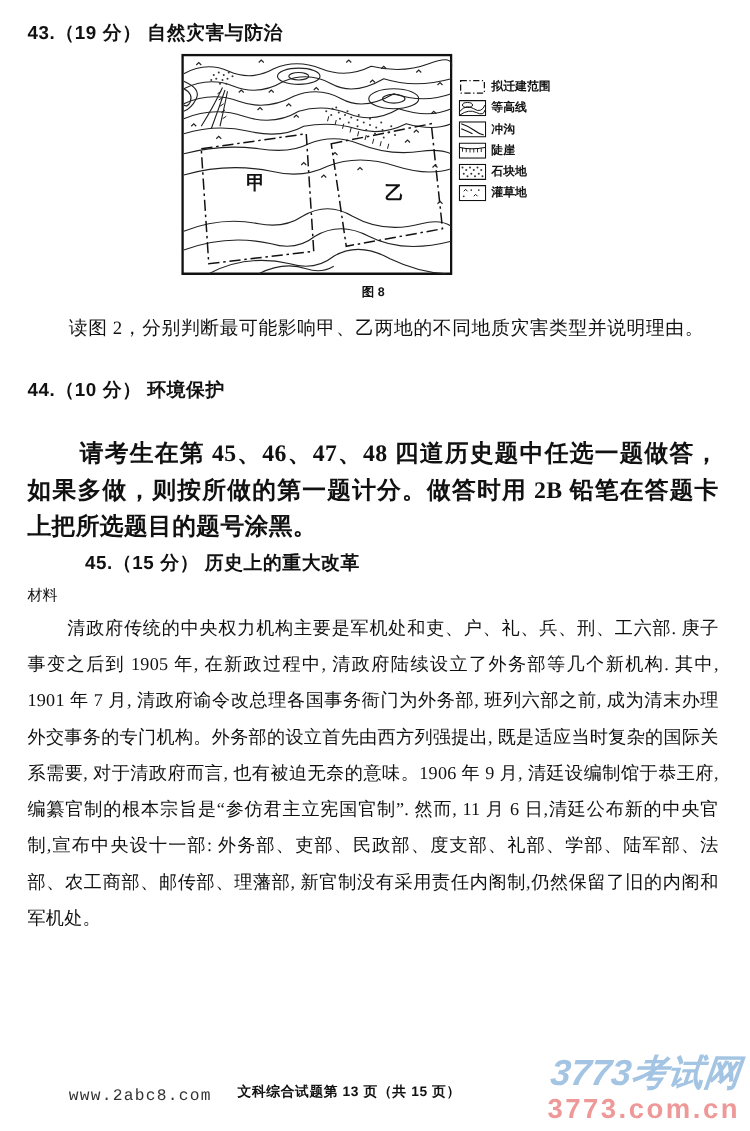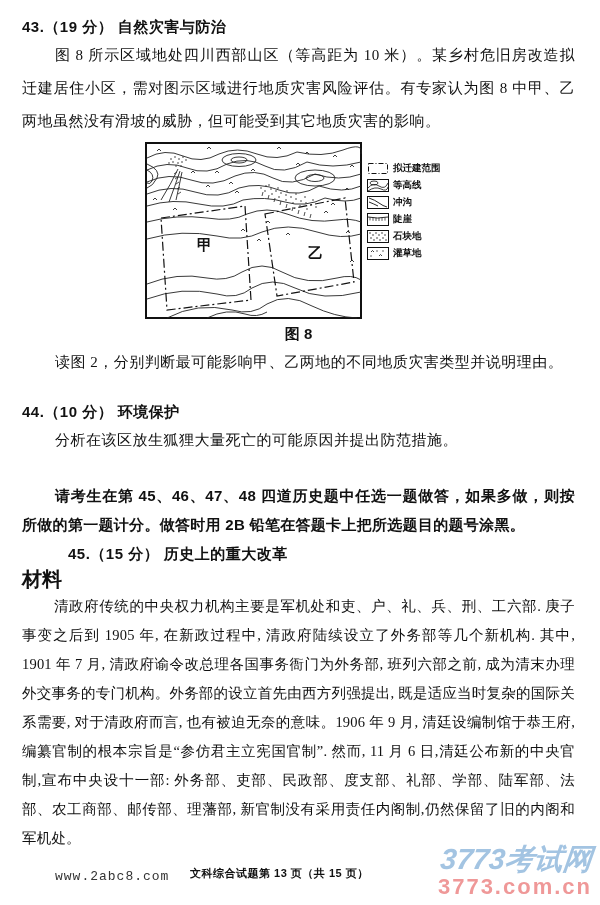--- a/index.html
+++ b/index.html
@@ -23,31 +23,31 @@
   .figure-row{display:flex;align-items:flex-start;margin:4px 0 0 123px;}
   .map-svg{display:block;}
   .legend{margin-left:5px;padding-top:18px;}
   .legend-item{display:flex;align-items:center;height:17px;}
   .legend-item svg{display:block;}
   .legend-label{
     font-family:"Liberation Sans","DejaVu Sans",sans-serif;
     font-weight:bold;font-size:9.5px;margin-left:4px;white-space:nowrap;
   }
   .fig-caption{
-    text-align:center;font-weight:bold;font-size:15px;line-height:24px;
+    text-align:center;font-weight:bold;font-size:10px;line-height:24px;
     font-family:"Liberation Sans","DejaVu Sans",sans-serif;margin-top:3px;
   }
   .notice-p{
-    font-family:Liberation Sans, sans-serif;
-    font-weight:bold;font-size:15px;line-height:29px;text-indent:2.2em;
+    font-family:Liberation Serif, serif;
+    font-weight:bold;font-size:19px;line-height:29px;text-indent:2.2em;
     text-align:justify;letter-spacing:.3px;margin:14px 0 0 0;
   }
   .material-label{
     font-family:"Liberation Sans","DejaVu Sans",sans-serif;
-    font-weight:bold;font-size:20px;line-height:26px;
+    font-weight:normal;font-size:12px;line-height:26px;
   }
   .material-p{
     font-size:14.5px;line-height:29px;text-align:justify;
     text-indent:2.2em;letter-spacing:.2px;margin:0;
   }
   .footer{position:absolute;left:0;top:866px;width:600px;height:30px;}
   .footer-url{
     position:absolute;left:55px;top:3px;
     font-family:"Liberation Mono","DejaVu Sans Mono",monospace;
     font-size:13px;color:#333;letter-spacing:1px;
@@ -72,21 +72,20 @@
   }
   .spacer20{height:20px;}
   .spacer10{height:10px;}
 </style>
 </head>
 <body>
 
 <div class="page">
 
   <div class="sec-heading">43.（19 分） 自然灾害与防治</div>
-  <p class="body-p">图 8 所示区域地处四川西部山区（等高距为 10 米）。某乡村危旧房改造拟迁建居住小区，需对图示区域进行地质灾害风险评估。有专家认为图 8 中甲、乙两地虽然没有滑坡的威胁，但可能受到其它地质灾害的影响。</p>
 
   <div class="figure-row">
     <svg class="map-svg" width="217" height="177" viewBox="0 0 217 177">
       <rect x="1" y="1" width="215" height="175" fill="none" stroke="#111" stroke-width="2"></rect>
       <g fill="none" stroke="#222" stroke-width="0.9">
 
         <path d="M2 16 Q20 6 38 14 T74 12 Q92 4 112 12 T152 10 Q177 16 198 8 T216 12"></path>
         <path d="M2 28 Q22 18 42 26 T82 22 Q102 14 120 24 T162 20 Q187 28 216 20"></path>
         <path d="M2 40 Q24 30 46 38 T90 34 Q110 26 128 36 T170 32 Q194 40 216 32"></path>
         <path d="M2 52 Q26 42 50 50 T94 46 Q114 40 134 48 T174 44 Q198 52 216 44"></path>
@@ -285,21 +284,20 @@
       </div>
     </div>
   </div>
 
   <div class="fig-caption">图 8</div>
   <p class="task-p">读图 2，分别判断最可能影响甲、乙两地的不同地质灾害类型并说明理由。</p>
 
   <div class="spacer20"></div>
 
   <div class="sec-heading">44.（10 分） 环境保护</div>
-  <p class="task-p">分析在该区放生狐狸大量死亡的可能原因并提出防范措施。</p>
 
   <div class="spacer10"></div>
 
   <p class="notice-p">请考生在第 45、46、47、48 四道历史题中任选一题做答，如果多做，则按所做的第一题计分。做答时用 2B 铅笔在答题卡上把所选题目的题号涂黑。</p>
 
   <div class="sec-heading" style="margin-top:2px;margin-left:46px;">45.（15 分） 历史上的重大改革</div>
   <div class="material-label">材料</div>
   <p class="material-p">清政府传统的中央权力机构主要是军机处和吏、户、礼、兵、刑、工六部. 庚子事变之后到 1905 年, 在新政过程中, 清政府陆续设立了外务部等几个新机构. 其中, 1901 年 7 月, 清政府谕令改总理各国事务衙门为外务部, 班列六部之前, 成为清末办理外交事务的专门机构。外务部的设立首先由西方列强提出, 既是适应当时复杂的国际关系需要, 对于清政府而言, 也有被迫无奈的意味。1906 年 9 月, 清廷设编制馆于恭王府,编纂官制的根本宗旨是“参仿君主立宪国官制”. 然而, 11 月 6 日,清廷公布新的中央官制,宣布中央设十一部: 外务部、吏部、民政部、度支部、礼部、学部、陆军部、法部、农工商部、邮传部、理藩部, 新官制没有采用责任内阁制,仍然保留了旧的内阁和军机处。</p>
 
 </div>

